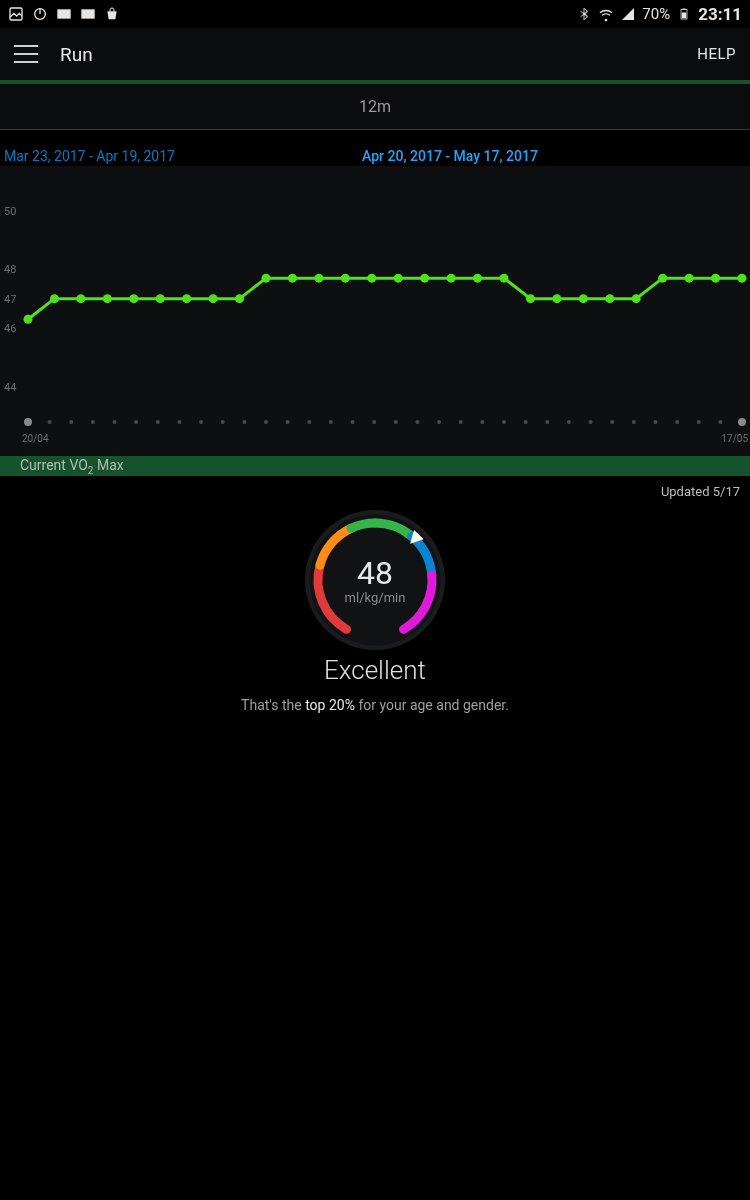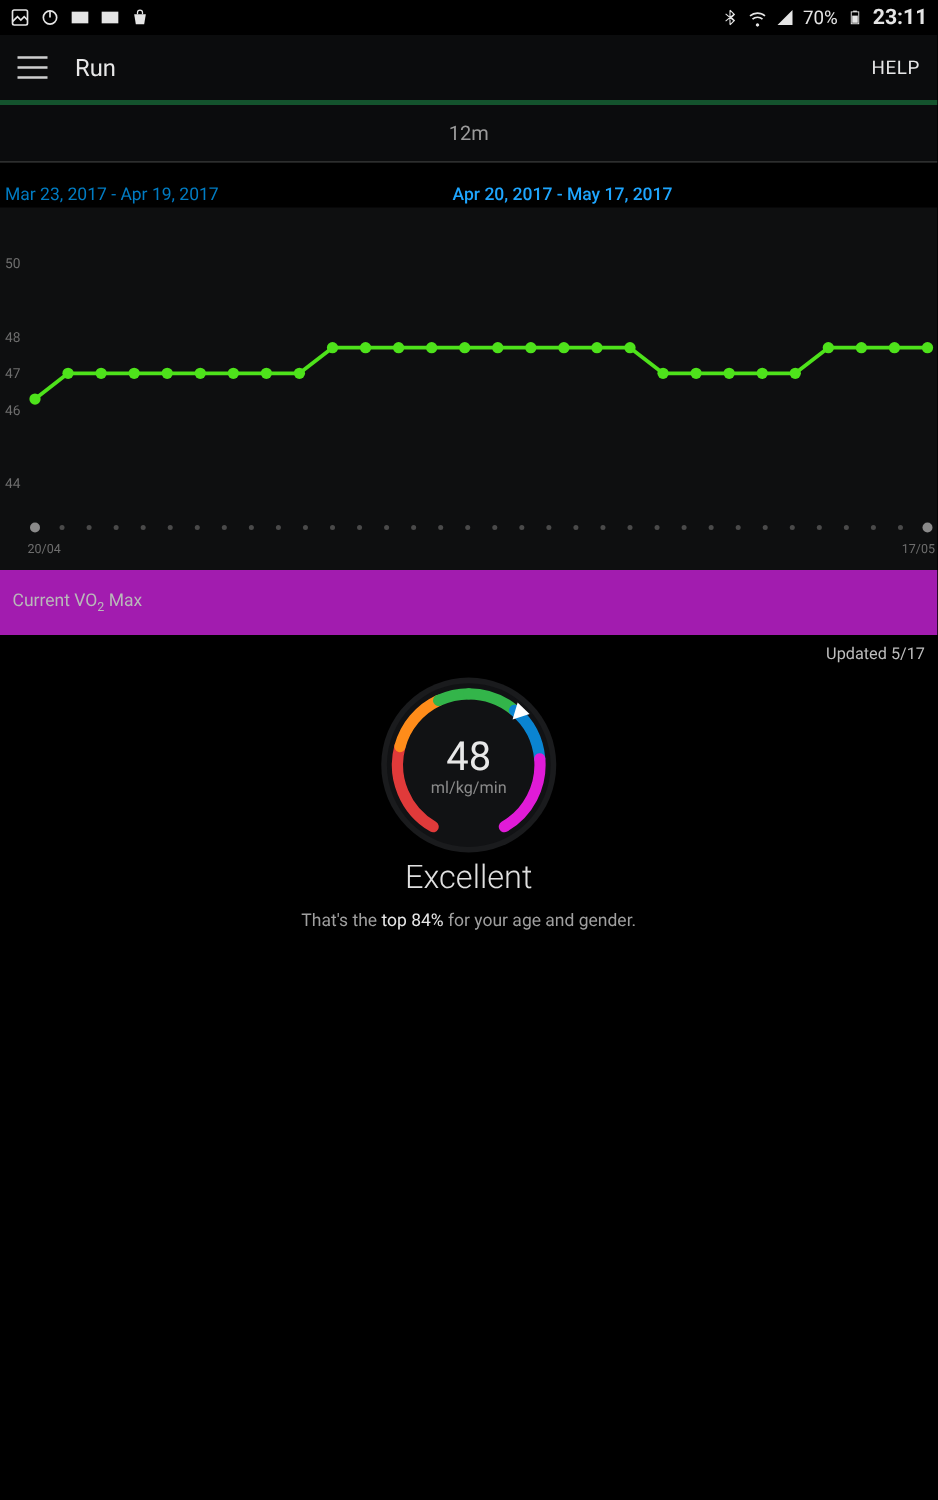--- a/index.html
+++ b/index.html
@@ -27,21 +27,21 @@
   .dr-prev { color:#007cc3; text-align:left; padding-left:4px; width:40%; }
   .dr-cur { color:#1ea6ff; font-weight:500; width:40%; }
   .dr-cur::after { content:""; position:absolute; left:50%; transform:translateX(-50%); bottom:-6px; height:3px; width:86%; background:#1ea6ff; border-radius:2px; }
   
   .chart-wrap { position:relative; height:290px; background:#0e0f10; }
   svg.chart { position:absolute; inset:0; }
   .ytick { font-size:11px; fill:#6d6d6d; }
   .xtick { font-size:10px; fill:#6d6d6d; }
   .dot-row { fill:#4a4a4a; }
   
-  .vo2-bar { height:52px; background:#a21caf; display:flex; align-items:center; padding:0 10px; font-size:14px; color:#b9b9b9; }
+  .vo2-bar { height:20px; background:#14532d; display:flex; align-items:center; padding:0 20px; font-size:14px; color:#b9b9b9; }
   .vo2-bar sub { font-size:10px; }
   
   .updated { text-align:right; padding:8px 10px 0; font-size:13px; color:#bdbdbd; }
   
   .gauge-area { display:flex; flex-direction:column; align-items:center; padding-top:6px; }
   .gauge-svg { width:150px; height:150px; }
   .gauge-center-unit { font-size:13px; fill:#8a8a8a; text-anchor:middle; }
   .rating { font-size:26px; color:#e0e0e0; margin-top:0; font-weight:300; }
   .subtext { font-size:14px; color:#9f9f9f; margin-top:12px; }
   .subtext .strong { color:#e8e8e8; }
@@ -222,15 +222,15 @@
       <path d="M 50.9107590807801 23.340456138910966 A 57 57 0 0 1 74.99999999999999 18" stroke="#33b54a" stroke-width="9" fill="none" stroke-linecap="round"></path>
       <path d="M 75 18 A 57 57 0 0 1 111.63889375213274 31.33546674221825" stroke="#33b54a" stroke-width="9" fill="none" stroke-linecap="round"></path>
       <path d="M 111.63889375213274 31.33546674221825 A 57 57 0 0 1 131.7830977912295 70.03212266338349" stroke="#0a84d1" stroke-width="9" fill="none" stroke-linecap="round"></path>
       <path d="M 131.7830977912295 70.03212266338349 A 57 57 0 0 1 103.5 124.363448015713" stroke="#e01bd7" stroke-width="9" fill="none" stroke-linecap="round"></path>
       <polygon points="110.08024770817937,38.67334008289812 114.09450368317931,24.961317145973155 123.6438221380551,34.182986784904756" fill="#ffffff"></polygon>
       <text x="75" y="79" text-anchor="middle" fill="#e8e8e8" font-size="32">48</text>
       <text x="75" y="97" class="gauge-center-unit">ml/kg/min</text>
     </svg>
   <div class="rating">Excellent</div>
   <div class="subtext">
-    <span>That's the </span><span class="strong">top  84%</span><span> for your age and gender.</span>
+    <span>That's the </span><span class="strong">top  20%</span><span> for your age and gender.</span>
   </div>
 </div>
 
 </body></html>

